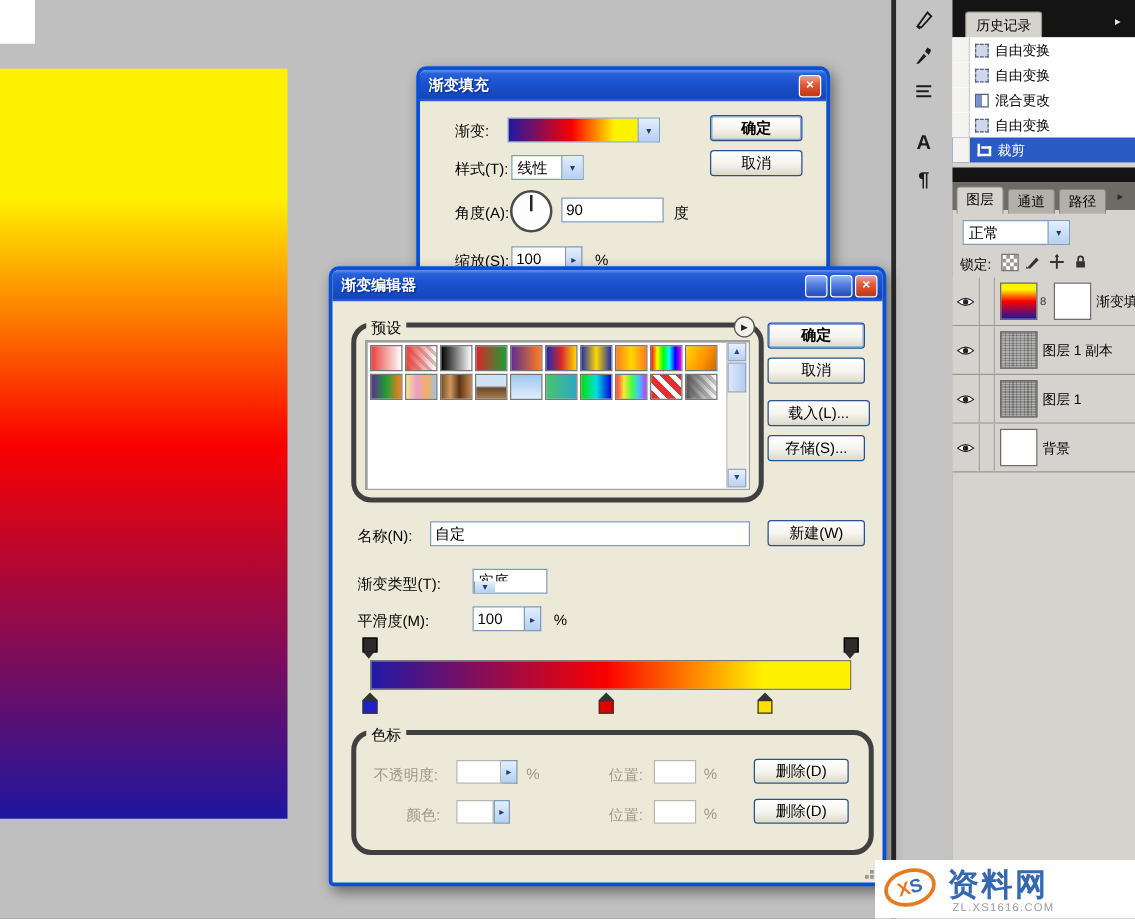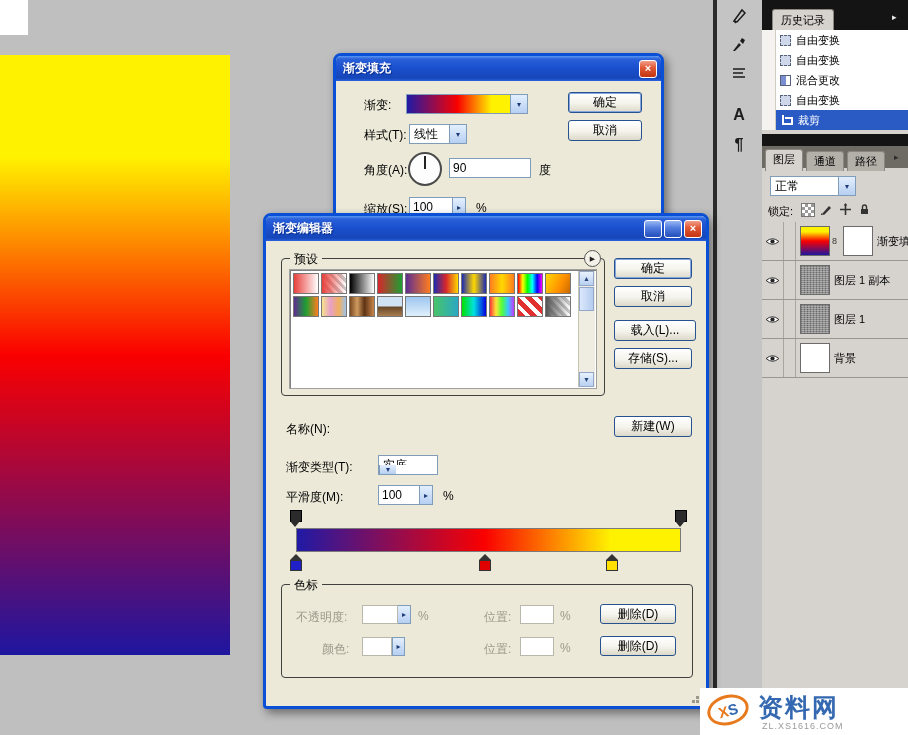--- a/index.html
+++ b/index.html
@@ -13,32 +13,32 @@
     background:linear-gradient(180deg,#5a96f2 0%,#2a60d8 12%,#1b50cf 45%,#1646b8 88%,#2a62e0 100%);
     border-radius:5px 5px 0 0;display:flex;align-items:center;padding:0 4px 0 7px;box-sizing:border-box;}
   .dlg-title .t{color:#fff;font-weight:bold;font-size:12px;text-shadow:1px 1px 1px #062a8a;flex:1;white-space:nowrap;overflow:hidden;}
   .tbtn{width:18px;height:18px;border:1px solid #fff;border-radius:3px;margin-left:2px;box-sizing:border-box;
     display:flex;align-items:center;justify-content:center;color:#fff;font-weight:bold;font-size:11px;line-height:1;}
   .tbtn.red{background:linear-gradient(180deg,#f0a08c 0%,#e25b38 40%,#c83a16 90%);}
   .tbtn.blue{background:linear-gradient(180deg,#9ab8f2 0%,#5580e0 40%,#2a55c0 90%);}
 
   .btn{position:absolute;background:linear-gradient(180deg,#ffffff 0%,#f4f3ec 55%,#dcd9c8 100%);
     border:1px solid #26538f;border-radius:3px;font-size:12px;display:flex;align-items:center;justify-content:center;box-sizing:border-box;}
-  .btn.def{box-shadow:0 0 0 1px #84a6dc inset;}
+  .btn.def{box-shadow:0 0 0 1px #84a6dc inset;font-weight:bold;}
   .inp{position:absolute;background:#fff;border:1px solid #7f9db9;font-size:12px;padding:0 3px;box-sizing:border-box;font-family:inherit;}
   .inp.dis{border-color:#b9b6aa;}
   .lbl{position:absolute;font-size:12px;white-space:nowrap;}
   .lbl.dis{color:#9c998c;}
   .combo{position:absolute;display:flex;border:1px solid #7f9db9;background:#fff;box-sizing:border-box;}
   .combo .val{flex:1;font-size:12px;padding:1px 4px;white-space:nowrap;overflow:hidden;}
   .carr{width:16px;background:linear-gradient(180deg,#e3effd 0%,#b6cff2 100%);border-left:1px solid #7f9db9;
     display:flex;align-items:center;justify-content:center;font-size:8px;color:#1c3a78;}
   .spin{position:absolute;width:13px;background:linear-gradient(180deg,#e3effd 0%,#b6cff2 100%);border:1px solid #7f9db9;border-left:none;
     display:flex;align-items:center;justify-content:center;font-size:8px;color:#1c3a78;box-sizing:border-box;}
-  .grp{position:absolute;border:1px solid #404040;border-radius:4px;}
+  .grp{position:absolute;border:4px solid #404040;border-radius:16px;}
   .grp>.glabel{position:absolute;top:-8px;left:8px;background:#ece9d8;padding:0 4px;font-size:12px;}
 
   
   #canvas{left:0;top:55px;width:230px;height:600px;}
   #corner{left:0;top:0;width:28px;height:35px;background:#fff;}
 
   
   #preset-inset{position:absolute;left:7px;top:10px;width:308px;height:120px;background:#fff;
     box-shadow:inset 1px 1px 0 #808080,inset -1px -1px 0 #fff;border:1px solid #a0a0a0;box-sizing:border-box;}
   #presets-grid{position:absolute;left:2px;top:2px;width:288px;display:flex;flex-wrap:wrap;}
@@ -336,20 +336,21 @@
         </div>
       </div>
     </div>
 
     <div class="btn def" style="left:348px;top:42px;width:78px;height:21px;">确定</div>
     <div class="btn" style="left:348px;top:70px;width:78px;height:21px;">取消</div>
     <div class="btn" style="left:348px;top:104px;width:82px;height:21px;">载入(L)...</div>
     <div class="btn" style="left:348px;top:132px;width:78px;height:21px;">存储(S)...</div>
 
     <div class="lbl" style="left:20px;top:205px;">名称(N):</div>
+    <input class="inp" style="left: 78px; top: 201px; width: 256px; height: 20px;" value="自定">
     <div class="btn" style="left:348px;top:200px;width:78px;height:21px;">新建(W)</div>
 
     <div class="lbl" style="left:20px;top:243px;">渐变类型(T):</div>
     <div class="combo" style="left:112px;top:239px;width:60px;height:20px;flex-direction:column;">
       <span class="val">实底</span>
       <span class="carr">▾</span>
     </div>
 
     <div class="lbl" style="left:20px;top:273px;">平滑度(M):</div>
     <input class="inp" style="left: 112px; top: 269px; width: 42px; height: 20px;" value="100">

